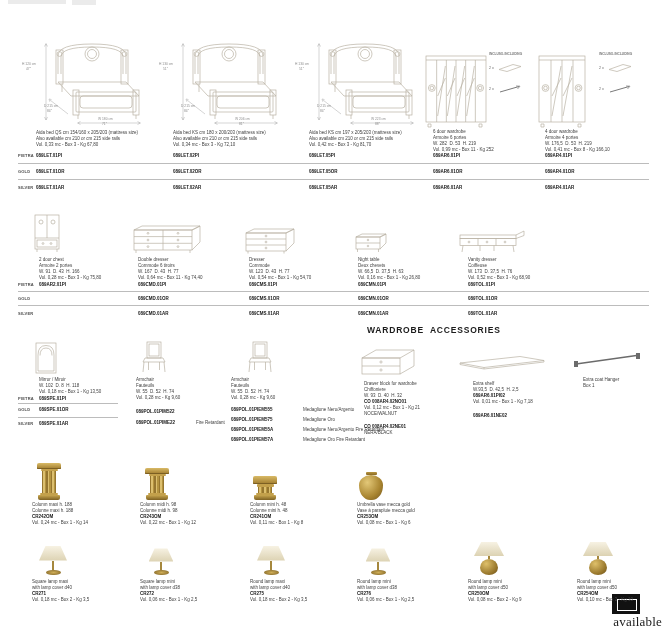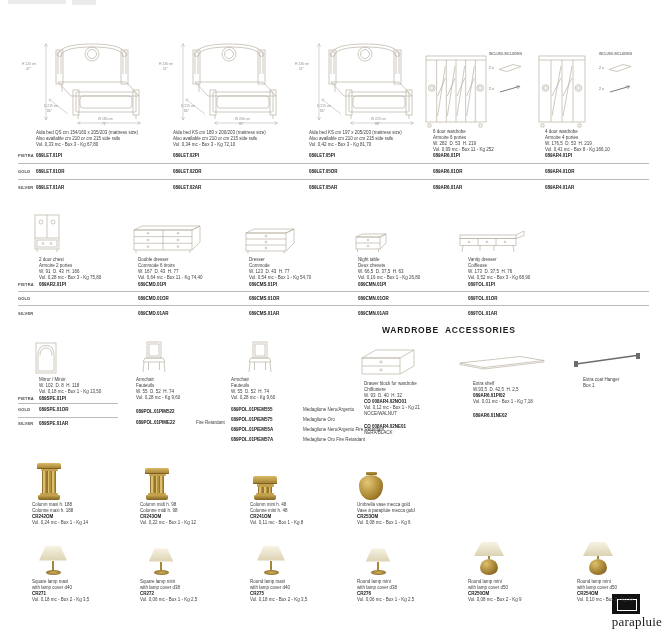--- a/index.html
+++ b/index.html
@@ -33,26 +33,26 @@
   #wordmark{position:absolute;left:575px;top:614px;width:87px;text-align:right;
             font-family:"Liberation Serif", serif;font-size:13px;color:#1a1a1a;letter-spacing:.2px;}
 </style>
 </head>
 <body>
 
 <div id="page">
   <div class="artifact" style="left:8px;top:0;width:58px;height:4px"></div>
   <div class="artifact" style="left:72px;top:0;width:24px;height:5px"></div>
 
-  <div class="heading" style="left:382px;top:325px">WARDROBE  ACCESSORIES</div>
+  <div class="heading" style="left:367px;top:325px">WARDROBE  ACCESSORIES</div>
 
   <div id="logo-mark">
       <span></span>
     </div>
-  <div id="wordmark">parapluie</div>
+  <div id="wordmark">available</div>
 <div class="art" style="left: 42px; top: 38px; width: 104px; height: 88px;"><svg width="104" height="88" viewBox="0 0 104 88" fill="none" stroke="#b9b1a3" stroke-width="0.7">
         <path d="M16 36 V18 Q16 6 50 6 Q84 6 84 18 V36"></path>
         <path d="M19 36 V19 Q19 9 50 9 Q81 9 81 19 V36"></path>
         <circle cx="50" cy="16" r="7"></circle>
         <circle cx="50" cy="16" r="4.5"></circle>
         <rect x="14" y="12" width="7" height="34"></rect>
         <rect x="79" y="12" width="7" height="34"></rect>
         <circle cx="17.5" cy="16" r="2.4"></circle>
         <circle cx="82.5" cy="16" r="2.4"></circle>
         <path d="M16 44 L84 44 L97 58 L29 58 Z"></path>

